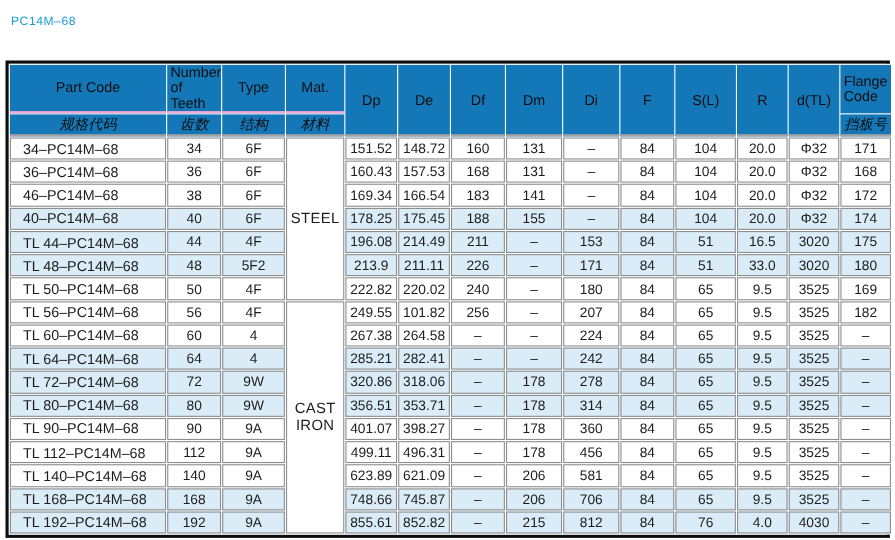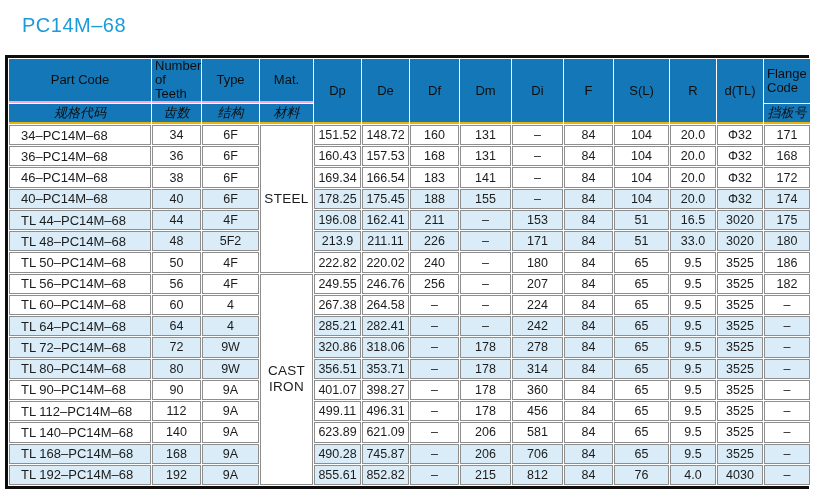--- a/index.html
+++ b/index.html
@@ -6,22 +6,22 @@
   html, body {
     margin: 0; padding: 0;
     width: 814px; height: 491px;
     background: #ffffff;
     font-family: "Liberation Sans", "DejaVu Sans", sans-serif;
     color: var(--text, #1c1c1c);
     position: relative;
   }
   .title {
     position: absolute;
-    left: 22px; top: 14px;
-    font-size: 20px;
+    left: 10px; top: 14px;
+    font-size: 11px;
     letter-spacing: 0.5px;
     color: var(--title, #1b9cd8);
     text-align: center;
   }
   .table-wrap {
     position: absolute;
     left: 5px; top: 55px;
     width: 804px; height: 434px;
     border: 3px solid var(--outer, #0d0d0d);
     background: #ffffff;
@@ -40,21 +40,21 @@
     color: #0e0e0e;
     padding: 0;
     vertical-align: middle;
     text-align: center;
     line-height: 14px;
   }
   tr.hrow-en th { height: 37px; }
   tr.hrow-zh th { height: 20px; font-size: 13px; font-style: italic; }
   th.split { border-bottom: 2px solid #f9a8d4; }
   th .lft { text-align: left; padding-left: 3px; }
-  thead th.hbot { border-bottom: 2px solid #eab308; }
+  thead th.hbot { border-bottom: 2px solid #a3a3a3; }
   td {
     border: 1px solid var(--grid, #8e8e8e);
     background: #ffffff;
     font-size: 12.5px;
     text-align: center;
     vertical-align: middle;
     height: 18px;
     padding: 0;
     white-space: nowrap;
     overflow: hidden;
@@ -189,21 +189,21 @@
           <td>104</td>
           <td>20.0</td>
           <td>Φ32</td>
           <td>174</td>
         </tr>
         <tr class="shaded">
           <td class="part">TL 44–PC14M–68</td>
           <td>44</td>
           <td>4F</td>
           <td>196.08</td>
-          <td>162.41</td>
+          <td>214.49</td>
           <td>211</td>
           <td>–</td>
           <td>153</td>
           <td>84</td>
           <td>51</td>
           <td>16.5</td>
           <td>3020</td>
           <td>175</td>
         </tr>
         <tr class="shaded">
@@ -227,32 +227,32 @@
           <td>4F</td>
           <td>222.82</td>
           <td>220.02</td>
           <td>240</td>
           <td>–</td>
           <td>180</td>
           <td>84</td>
           <td>65</td>
           <td>9.5</td>
           <td>3525</td>
-          <td>186</td>
+          <td>169</td>
         </tr>
         <tr>
           <td class="part">TL 56–PC14M–68</td>
           <td>56</td>
           <td>4F</td>
           <td class="mat" rowspan="10">
             <div>CAST</div>
             <div>IRON</div>
           </td>
           <td>249.55</td>
-          <td>246.76</td>
+          <td>101.82</td>
           <td>256</td>
           <td>–</td>
           <td>207</td>
           <td>84</td>
           <td>65</td>
           <td>9.5</td>
           <td>3525</td>
           <td>182</td>
         </tr>
         <tr>
@@ -357,21 +357,21 @@
           <td>84</td>
           <td>65</td>
           <td>9.5</td>
           <td>3525</td>
           <td>–</td>
         </tr>
         <tr class="shaded">
           <td class="part">TL 168–PC14M–68</td>
           <td>168</td>
           <td>9A</td>
-          <td>490.28</td>
+          <td>748.66</td>
           <td>745.87</td>
           <td>–</td>
           <td>206</td>
           <td>706</td>
           <td>84</td>
           <td>65</td>
           <td>9.5</td>
           <td>3525</td>
           <td>–</td>
         </tr>

